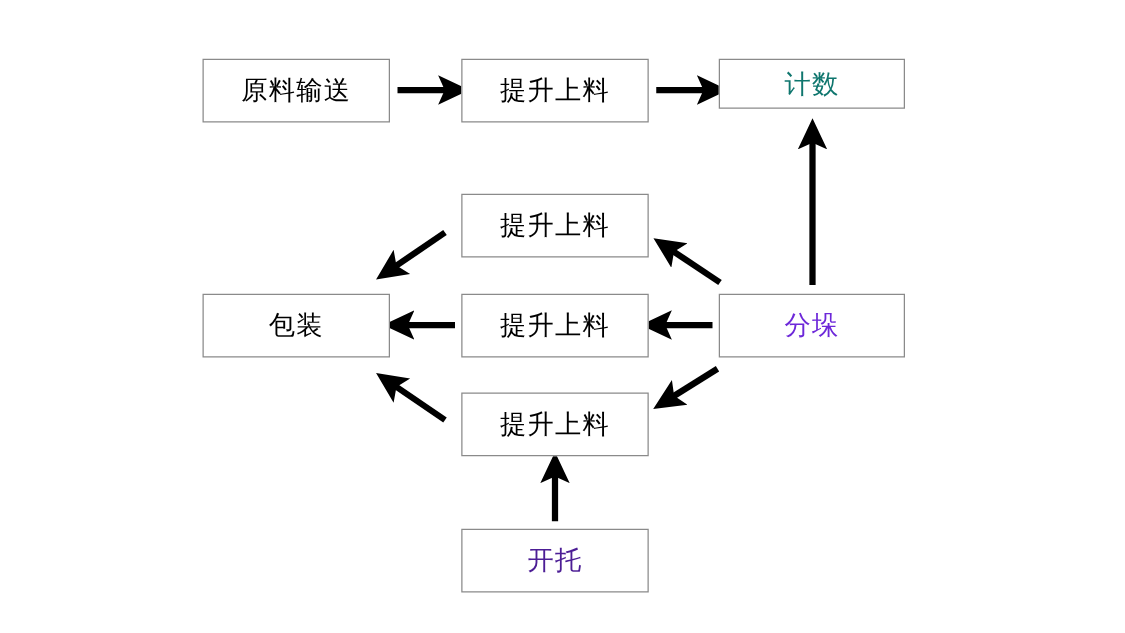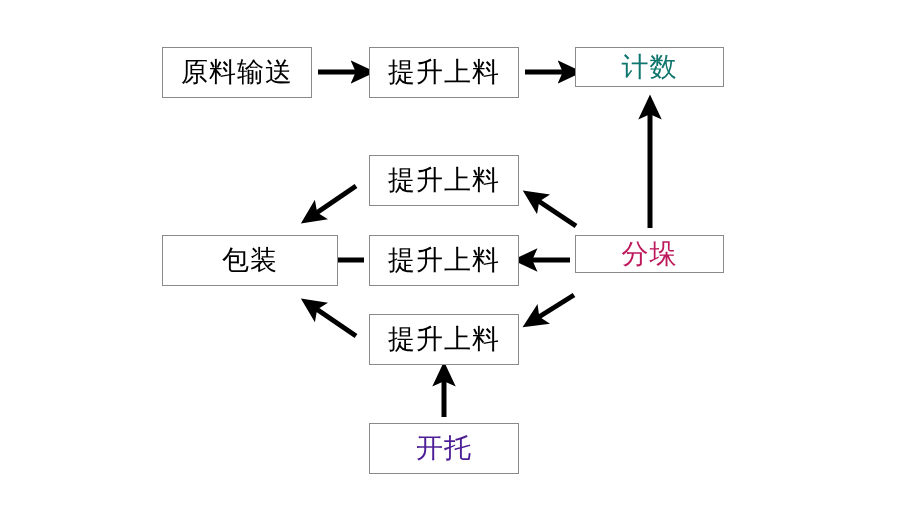--- a/index.html
+++ b/index.html
@@ -19,21 +19,21 @@
   }
   .node {
     position: absolute;
     box-sizing: border-box;
     border: 1px solid #8a8a8a;
     background: #ffffff;
     display: flex;
     align-items: center;
     justify-content: center;
     color: #000000;
-    font-size: 27px;
+    font-size: 21px;
     letter-spacing: 1px;
     line-height: 1;
     white-space: nowrap;
   }
   .edge-layer {
     position: absolute;
     left: 0;
     top: 0;
     width: 900px;
     height: 506px;
@@ -63,20 +63,20 @@
         <line x1="356" y1="336" x2="312" y2="306" stroke="#000000" stroke-width="5" marker-end="url(#arrowhead)"></line>
         <line x1="444" y1="417" x2="444" y2="375" stroke="#000000" stroke-width="5" marker-end="url(#arrowhead)"></line>
       </g>
   </svg>
 
   <div id="nodes-group">
       <div class="node" style="left: 162px; top: 47px; width: 150px; height: 51px; border-color: rgb(138, 138, 138); color: rgb(0, 0, 0);">原料输送</div>
       <div class="node" style="left: 369px; top: 47px; width: 150px; height: 51px; border-color: rgb(138, 138, 138); color: rgb(0, 0, 0);">提升上料</div>
       <div class="node" style="left: 575px; top: 47px; width: 149px; height: 40px; border-color: rgb(138, 138, 138); color: #0f766e;">计数</div>
       <div class="node" style="left: 369px; top: 155px; width: 150px; height: 51px; border-color: rgb(138, 138, 138); color: rgb(0, 0, 0);">提升上料</div>
-      <div class="node" style="left: 162px; top: 235px; width: 176px; height: 51px; border-color: rgb(138, 138, 138); color: rgb(0, 0, 0);">包装</div>
+      <div class="node" style="left: 162px; top: 235px; width: 150px; height: 51px; border-color: rgb(138, 138, 138); color: rgb(0, 0, 0);">包装</div>
       <div class="node" style="left: 369px; top: 235px; width: 150px; height: 51px; border-color: rgb(138, 138, 138); color: rgb(0, 0, 0);">提升上料</div>
-      <div class="node" style="left: 575px; top: 235px; width: 149px; height: 38px; border-color: rgb(138, 138, 138); color: #be185d;">分垛</div>
+      <div class="node" style="left: 575px; top: 235px; width: 149px; height: 51px; border-color: rgb(138, 138, 138); color: #6d28d9;">分垛</div>
       <div class="node" style="left: 369px; top: 314px; width: 150px; height: 51px; border-color: rgb(138, 138, 138); color: rgb(0, 0, 0);">提升上料</div>
       <div class="node" style="left: 369px; top: 423px; width: 150px; height: 51px; border-color: rgb(138, 138, 138); color: #4c1d95;">开托</div>
     </div>
 
 </div>
 
 </body></html>

